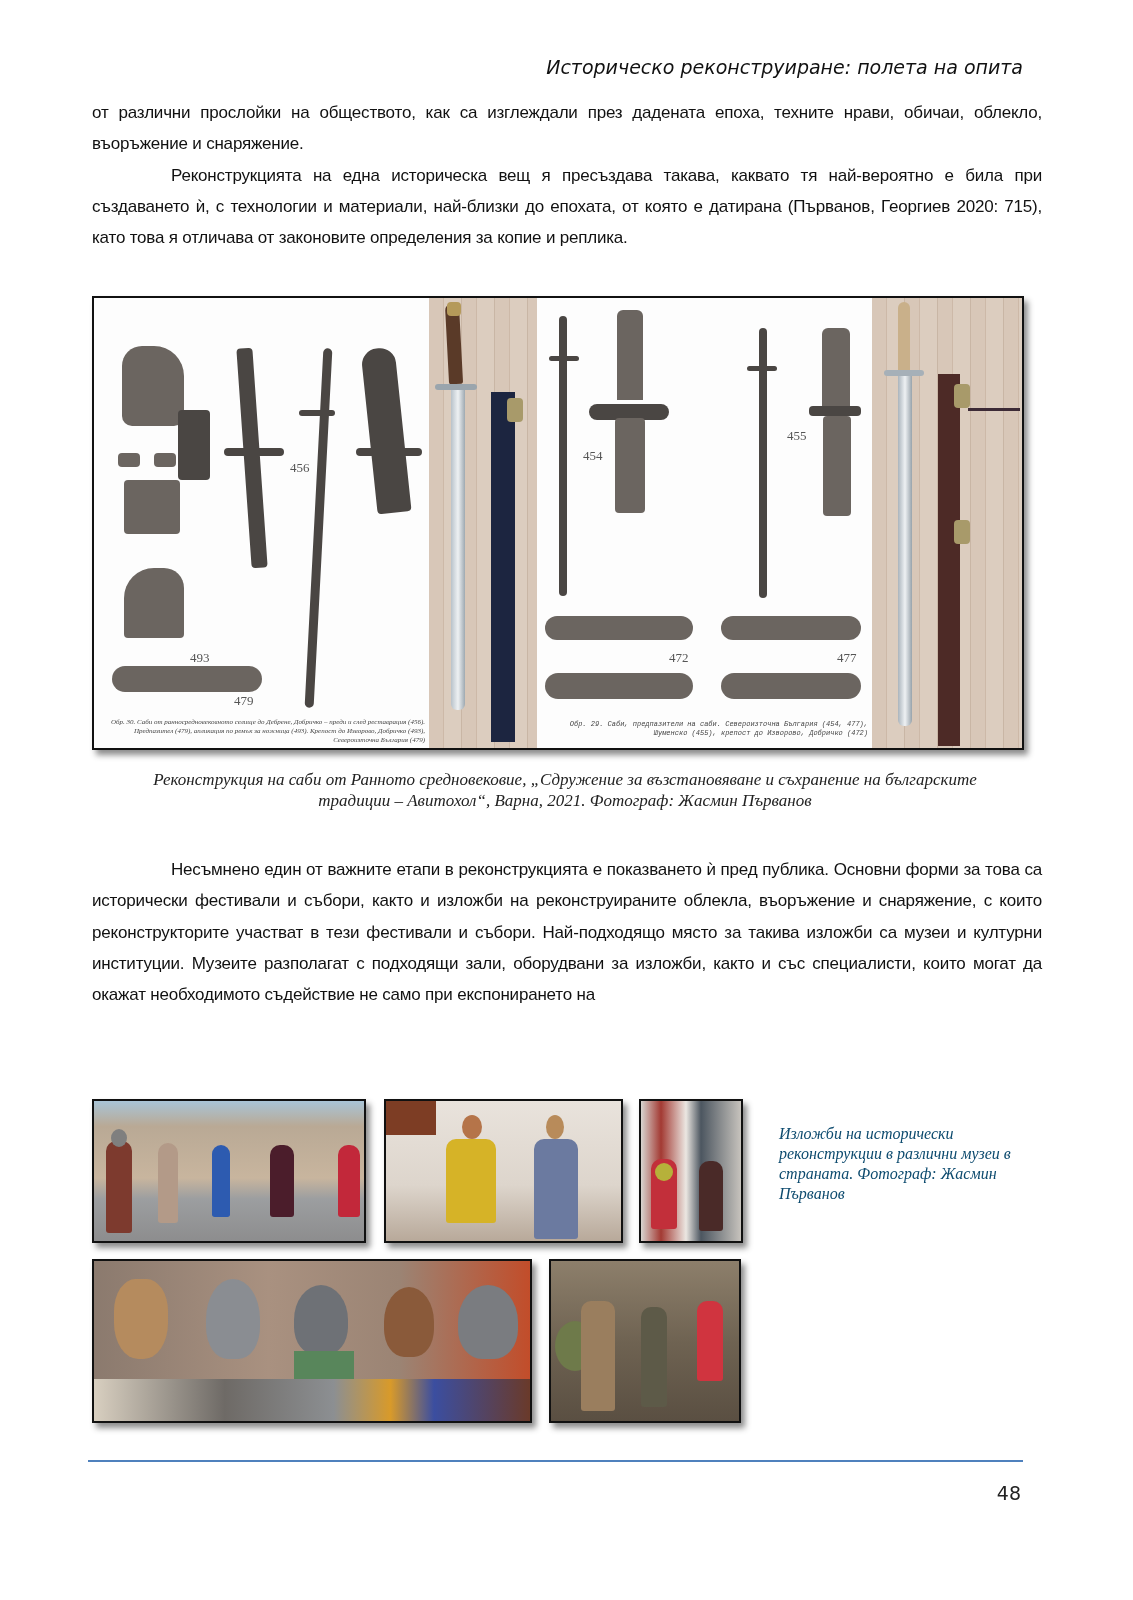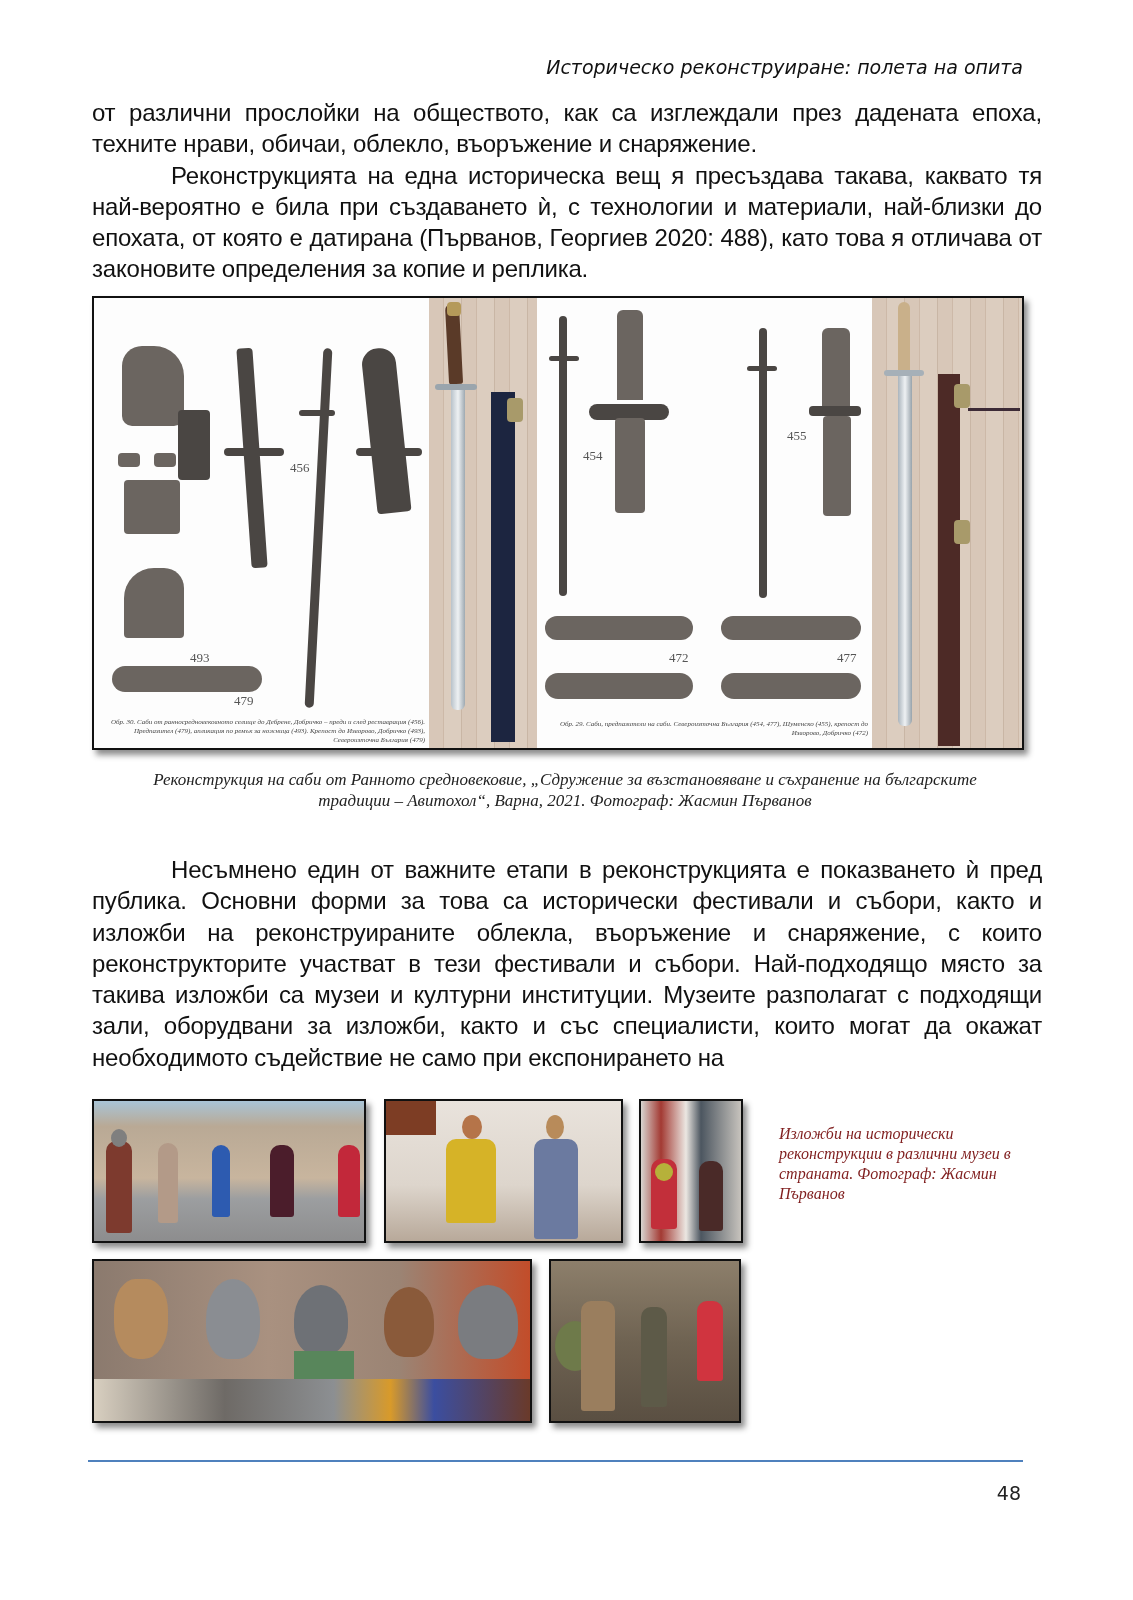--- a/index.html
+++ b/index.html
@@ -1,18 +1,18 @@
 <!DOCTYPE html>
 <html><head>
 <meta charset="utf-8">
 <style>
   html, body { margin:0; padding:0; background:#ffffff; }
   body { width:1133px; height:1600px; position:relative; overflow:hidden; font-family:"DejaVu Sans", sans-serif; color:#111; }
   .header { position:absolute; top:56px; right:110px; font-family:"DejaVu Sans", sans-serif; font-style:italic; font-size:19px; color:#111; }
-  .para { position:absolute; left:92px; width:950px; font-family:"Liberation Sans", sans-serif; font-size:24px; line-height:31.3px; text-align:justify; color:#111; letter-spacing:-0.2px; }
+  .para { position:absolute; left:92px; width:950px; font-family:"Liberation Sans", sans-serif; font-size:17px; line-height:31.3px; text-align:justify; color:#111; letter-spacing:-0.2px; }
   .para p { margin:0; }
   .para p.indent { text-indent:79px; }
   .p1 { top:97px; }
   .p2 { top:854px; }
 
   .fig1 { position:absolute; left:92px; top:296px; width:928px; height:450px; border:2px solid #111; box-shadow:4px 5px 6px rgba(0,0,0,0.45); background:#fff; overflow:hidden; }
   .panel { position:absolute; top:0; height:100%; }
   .drawing { background:#fdfdfd; }
   .wood { background:repeating-linear-gradient(90deg,#d8c7b8 0 14px,#cdb9a8 14px 15px,#dccdbf 15px 32px,#c9b6a5 32px 33px); }
   .relic { position:absolute; background:#4a4643; border-radius:4px; }
@@ -24,33 +24,33 @@
 
   .photo { position:absolute; border:2px solid #111; box-shadow:4px 5px 6px rgba(0,0,0,0.45); overflow:hidden; }
   .ph1 { left:92px; top:1099px; width:270px; height:140px; background:linear-gradient(180deg,#a9c4d6 0%,#b9a995 18%,#c8b59e 55%,#9c9ea0 70%,#8d8d8e 100%); }
   .ph2 { left:384px; top:1099px; width:235px; height:140px; background:linear-gradient(180deg,#e9e3dc 0%,#ddd5cc 60%,#b8a99a 100%); }
   .ph3 { left:639px; top:1099px; width:100px; height:140px; background:linear-gradient(90deg,#d7d4d0 0%,#a33a33 20%,#ebe7e2 45%,#4c5660 60%,#c7c3bd 100%); }
   .ph4 { left:92px; top:1259px; width:436px; height:160px; background:linear-gradient(90deg,#8b7a6e 0%,#a99180 40%,#9b8474 70%,#c24d2a 100%); }
   .ph5 { left:549px; top:1259px; width:188px; height:160px; background:linear-gradient(180deg,#8d7f6b 0%,#6f6352 50%,#5a4f42 100%); }
   .fig { position:absolute; border-radius:10px 10px 3px 3px; }
   .head { position:absolute; border-radius:50%; }
 
-  .caption2 { position:absolute; left:779px; top:1124px; width:240px; font-family:"Liberation Serif", serif; font-style:italic; font-size:16px; line-height:20px; color:#7f1d1d; }
+  .caption2 { position:absolute; left:779px; top:1124px; width:240px; font-family:"Liberation Serif", serif; font-style:italic; font-size:16px; line-height:20px; color:#0c4a6e; }
 
   .rule { position:absolute; left:88px; top:1460px; width:935px; height:2px; background:#4f81bd; }
   .pagenum { position:absolute; right:112px; top:1482px; font-family:"DejaVu Sans", sans-serif; font-size:19px; color:#222; }
 </style>
 </head>
 <body>
 
 <div class="header">Историческо реконструиране: полета на опита</div>
 
 <div class="para p1">
   <p>от различни прослойки на обществото, как са изглеждали през дадената епоха, техните нрави, обичаи, облекло, въоръжение и снаряжение.</p>
-  <p class="indent">Реконструкцията на една историческа вещ я пресъздава такава, каквато тя най-вероятно е била при създаването ѝ, с технологии и материали, най-близки до епохата, от която е датирана (Първанов, Георгиев 2020: 488), като това я отличава от законовите определения за копие и реплика.</p>
+  <p class="indent">Реконструкцията на една историческа вещ я пресъздава такава, каквато тя най-вероятно е била при създаването ѝ, с технологии и материали, най-близки до епохата, от която е датирана (Първанов, Георгиев 2020: 715), като това я отличава от законовите определения за копие и реплика.</p>
 </div>
 
 <div class="fig1">
 
   <div class="panel drawing" style="left:0;width:335px;">
     <div class="relic lt" style="left:28px;top:48px;width:62px;height:80px;border-radius:20px 30px 10px 10px;"></div>
     <div class="relic" style="left:84px;top:112px;width:32px;height:70px;"></div>
     <div class="relic lt" style="left:24px;top:155px;width:22px;height:14px;"></div>
     <div class="relic lt" style="left:60px;top:155px;width:22px;height:14px;"></div>
     <div class="relic lt" style="left:30px;top:182px;width:56px;height:54px;"></div>
@@ -89,21 +89,21 @@
     <div class="relic" style="left:272px;top:108px;width:52px;height:10px;"></div>
     <div class="relic lt" style="left:286px;top:118px;width:28px;height:100px;"></div>
     <div class="relic lt" style="left:8px;top:318px;width:148px;height:24px;border-radius:14px;"></div>
     <div class="relic lt" style="left:184px;top:318px;width:140px;height:24px;border-radius:14px;"></div>
     <div class="relic lt" style="left:8px;top:375px;width:148px;height:26px;border-radius:14px;"></div>
     <div class="relic lt" style="left:184px;top:375px;width:140px;height:26px;border-radius:14px;"></div>
     <div class="num" style="left:46px;top:150px;">454</div>
     <div class="num" style="left:250px;top:130px;">455</div>
     <div class="num" style="left:132px;top:352px;text-align:right;">472</div>
     <div class="num" style="left:300px;top:352px;">477</div>
-    <div class="cap-small" style="left:6px;top:422px;width:325px;">Обр. 29. Саби, предпазители на саби. Североизточна България (454, 477), Шуменско (455), крепост до Изворово, Добричко (472)</div>
+    <div class="cap-small" style="left:6px;top:422px;width:325px;font-family:Liberation Mono, monospace;">Обр. 29. Саби, предпазители на саби. Североизточна България (454, 477), Шуменско (455), крепост до Изворово, Добричко (472)</div>
   </div>
 
   <div class="panel wood" style="left:778px;width:150px;">
     <div style="position:absolute;left:26px;top:4px;width:12px;height:70px;background:#c9b08a;border-radius:6px 6px 2px 2px;"></div>
     <div style="position:absolute;left:12px;top:72px;width:40px;height:6px;background:#a6b0b8;border-radius:3px;"></div>
     <div style="position:absolute;left:26px;top:78px;width:14px;height:350px;background:linear-gradient(90deg,#aab4bc,#eef1f3,#98a3ab);border-radius:0 0 6px 6px;"></div>
     <div style="position:absolute;left:66px;top:76px;width:22px;height:372px;background:#4d2a26;"></div>
     <div style="position:absolute;left:82px;top:86px;width:16px;height:24px;background:#a89a6a;border-radius:4px;"></div>
     <div style="position:absolute;left:82px;top:222px;width:16px;height:24px;background:#a89a6a;border-radius:4px;"></div>
     <div style="position:absolute;left:96px;top:110px;width:52px;height:3px;background:#3c2a36;"></div>

